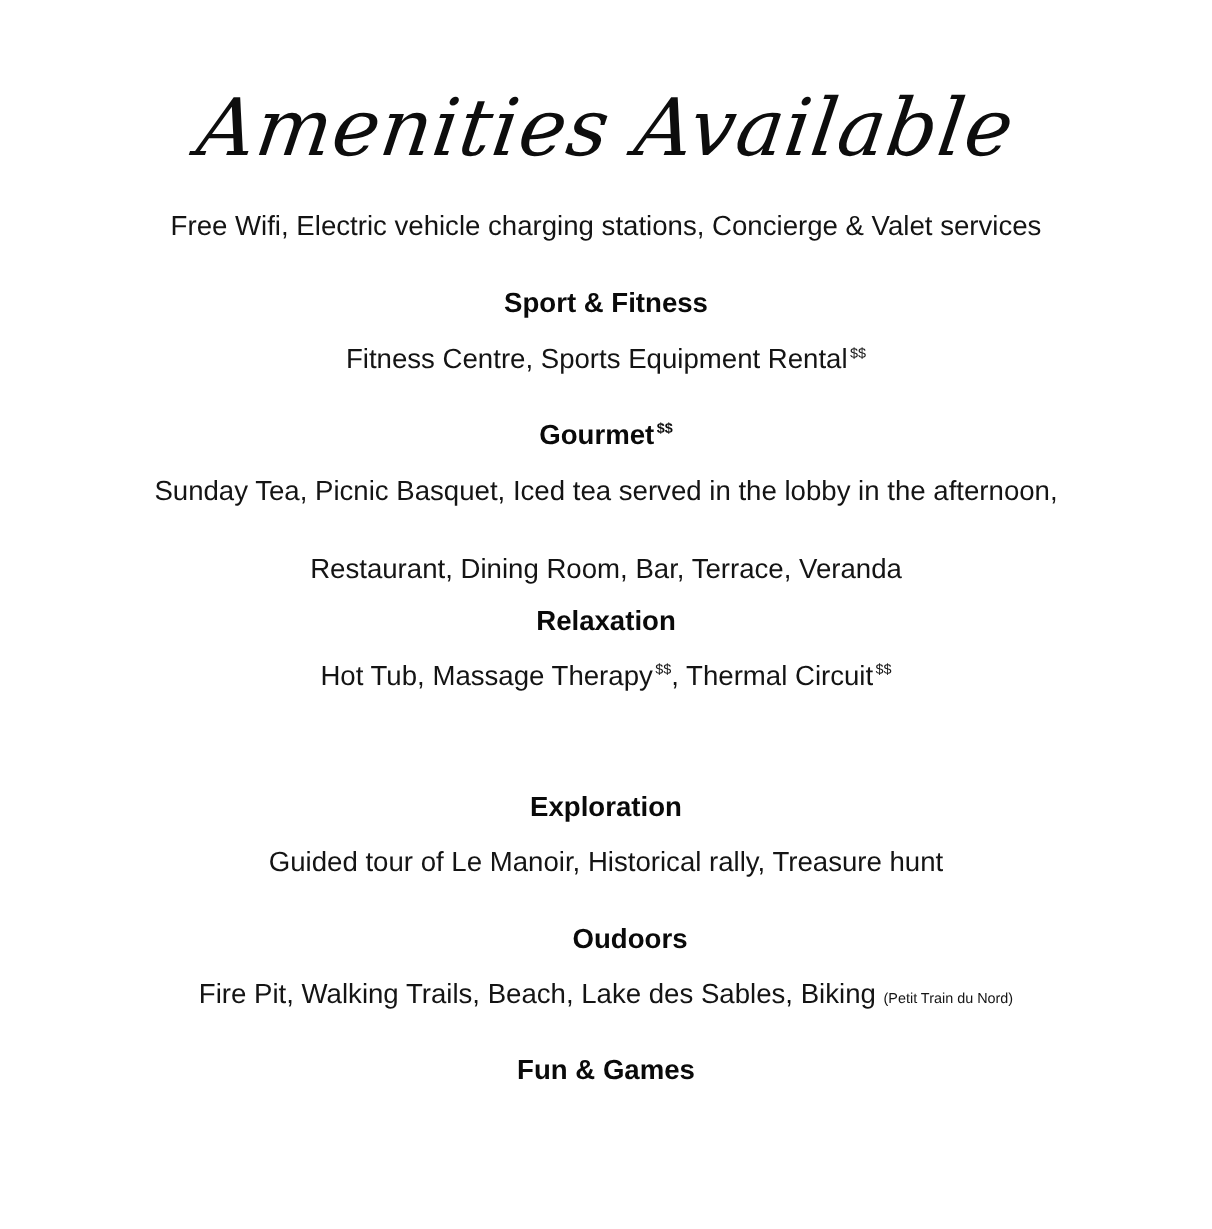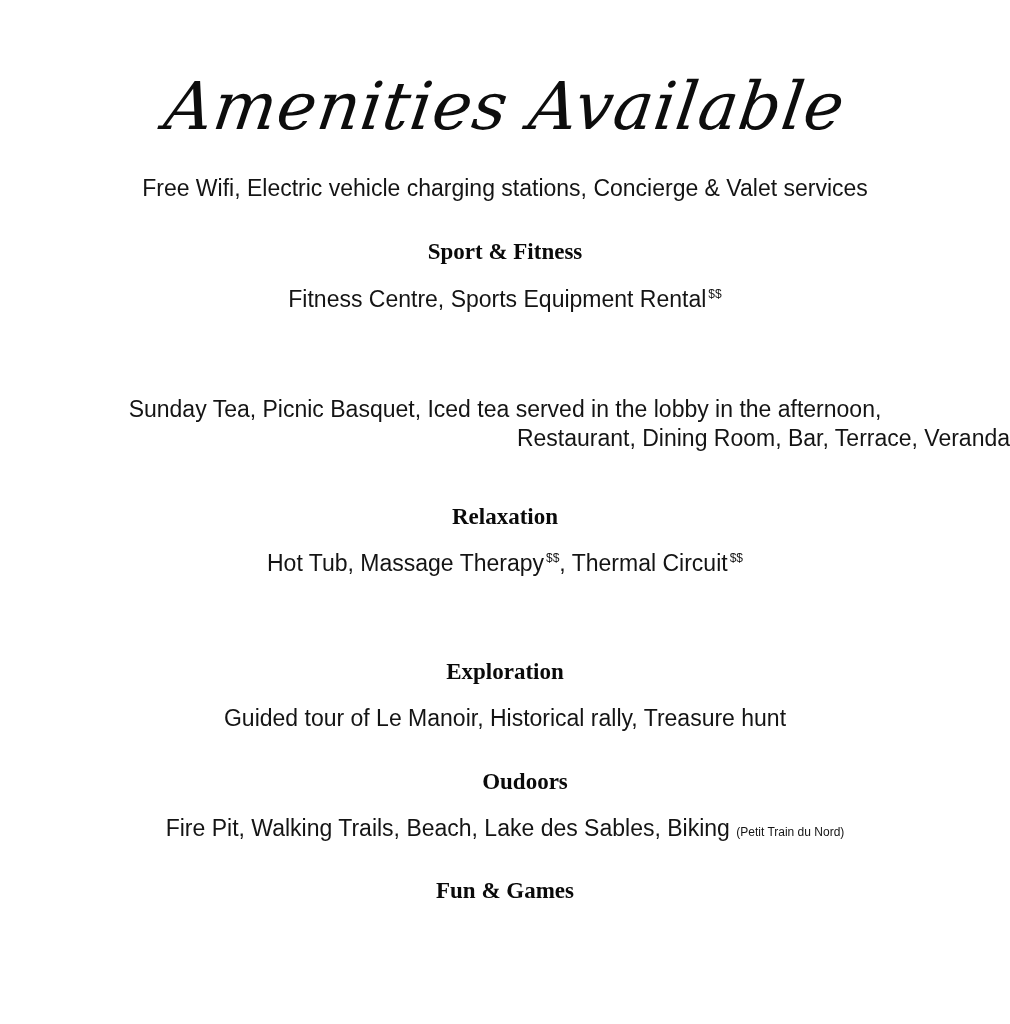--- a/index.html
+++ b/index.html
@@ -45,21 +45,20 @@
     }
     .heading {
       position: absolute;
       left: 0; right: 0;
       text-align: center;
       font-size: 23px;
       font-weight: bold;
       line-height: 30px;
       color: #0a0a0a;
       white-space: nowrap;
-      font-family: Liberation Serif, serif;
     }
     sup.price {
       font-size: 12px;
       vertical-align: 9px;
       line-height: 0;
       margin-left: 2px;
     }
     .small {
       font-size: 12px;
     }
@@ -71,22 +70,25 @@
 
   <div class="title">Amenities Available</div>
 
   <div class="line" style="top:173px;">Free Wifi, Electric vehicle charging stations, Concierge &amp; Valet services</div>
 
   <div class="heading" style="top:237px;">Sport &amp; Fitness</div>
   <div class="line" style="top:284px;">
     <span>Fitness Centre, Sports Equipment Rental</span><sup class="price">$$</sup>
   </div>
 
+  <div class="heading" style="top:347px;">
+    <span>Gourmet</span><sup class="price">$$</sup>
+  </div>
   <div class="line" style="top:394px;">Sunday Tea, Picnic Basquet, Iced tea served in the lobby in the afternoon,</div>
-  <div class="line" style="top:423px;text-align:right;">Restaurant, Dining Room, Bar, Terrace, Veranda</div>
+  <div class="line" style="top:459px;">Restaurant, Dining Room, Bar, Terrace, Veranda</div>
 
   <div class="heading" style="top:502px;">Relaxation</div>
   <div class="line" style="top:548px;">
     <span>Hot Tub, Massage Therapy</span><sup class="price">$$</sup><span>, Thermal Circuit</span><sup class="price">$$</sup>
   </div>
 
   <div class="heading" style="top:657px;">Exploration</div>
   <div class="line" style="top:703px;">Guided tour of Le Manoir, Historical rally, Treasure hunt</div>
 
   <div class="heading" style="top:767px;padding-left:40px;">Oudoors</div>

